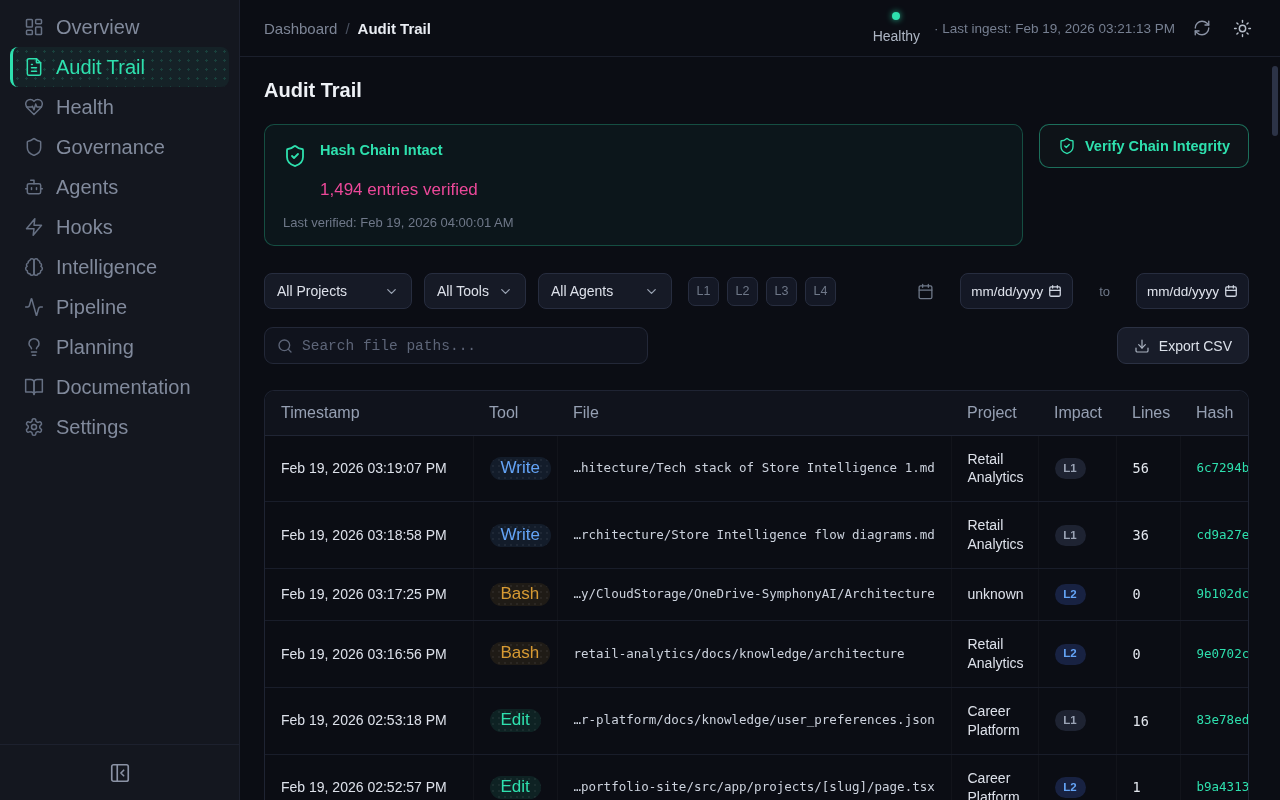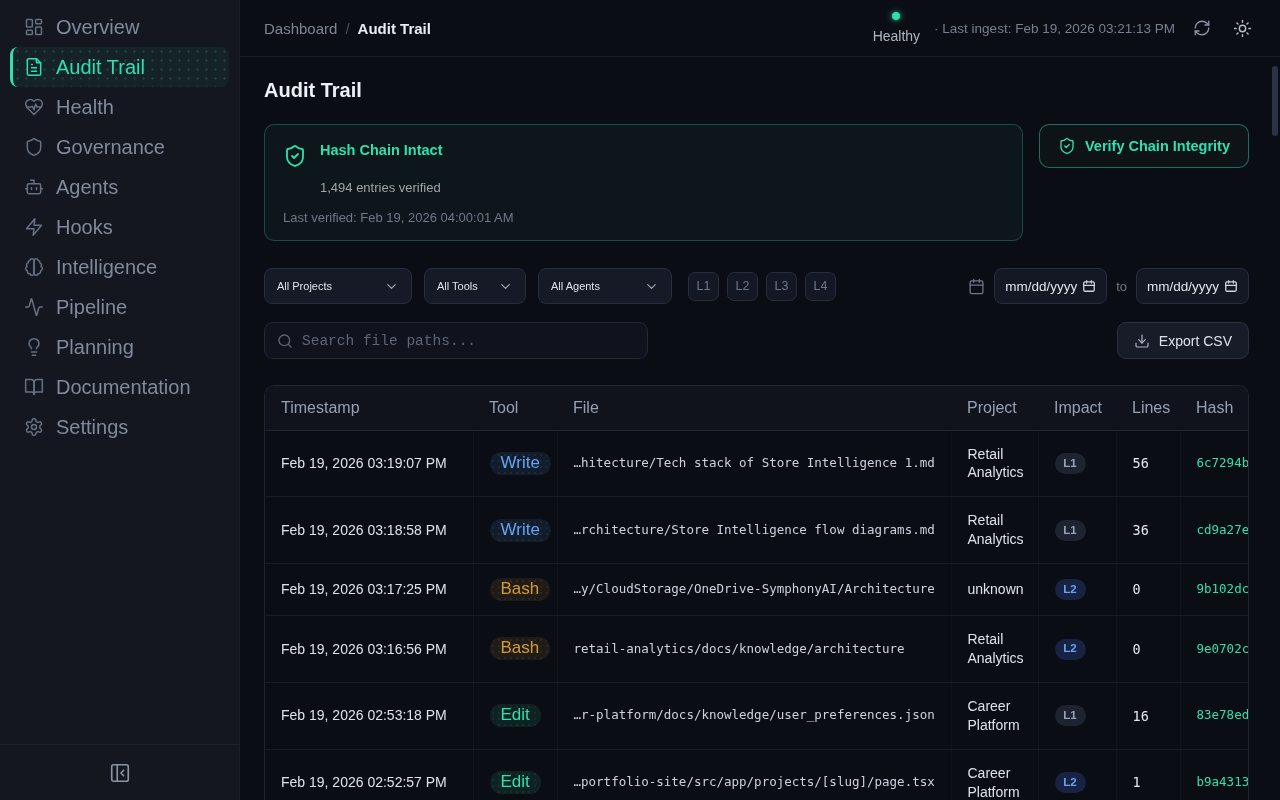--- a/index.html
+++ b/index.html
@@ -67,45 +67,45 @@
 
   .integrity-row { display:flex; align-items:flex-start; gap:16px; margin-bottom:27px; }
   .integrity-card {
     flex:1; border:1px solid rgba(46,224,174,0.28);
     background:rgba(46,224,174,0.045);
     border-radius:10px; padding:17px 18px 15px;
   }
   .card-top { display:flex; gap:13px; align-items:flex-start; }
   .card-shield { color:#2ee0ae; margin-top:2px; }
   .card-title { color:#2ee0ae; font-size:14.5px; font-weight:700; margin-bottom:22px; }
-  .card-sub { color:#a3a3a3; font-size:13px; }
+  .card-sub { color:#ec4899; font-size:17px; }
   .card-verified { color:#6f7889; font-size:13px; margin-top:15px; }
   .verify-btn {
     height:44px; padding:0 18px; display:flex; align-items:center; gap:9px;
     background:#0e1318; border:1px solid rgba(46,224,174,0.45);
     border-radius:10px; color:#2ee0ae; font-size:14.5px; font-weight:600; cursor:pointer;
   }
 
   .filters-row { display:flex; align-items:center; gap:12px; margin-bottom:18px; }
   .select {
     height:36px; background:#161a26; border:1px solid #272d3f; border-radius:8px;
     display:flex; align-items:center; justify-content:space-between;
-    padding:0 12px; font-size:11px; color:#dde1ea; cursor:pointer;
+    padding:0 12px; font-size:14px; color:#dde1ea; cursor:pointer;
   }
   .select .chev { color:#9aa3b3; }
   .sel-projects { width:148px; }
   .sel-tools { width:102px; }
   .sel-agents { width:134px; }
   .levels { display:flex; gap:8px; margin-left:4px; }
   .level-btn {
     width:31px; height:29px; background:#141825; border:1px solid #272d3f;
     border-radius:7px; color:#6f7889; font-size:12.5px; cursor:pointer;
     font-family:"Liberation Sans", sans-serif;
   }
-  .date-group { margin-left:auto; display:flex; align-items:center; gap:9px; }
+  .date-group { margin-left:auto; display:flex; align-items:center; gap:26px; }
   .cal-icon { color:#6f7889; }
   .date-input {
     width:113px; height:36px; background:#141825; border:1px solid #272d3f; border-radius:8px;
     display:flex; align-items:center; justify-content:space-between;
     padding:0 10px; cursor:text;
   }
   .date-text { color:#dfe3ec; font-size:13.5px; }
   .date-pick { color:#cfd5e1; }
   .to-label { color:#6f7889; font-size:13px; }
 

